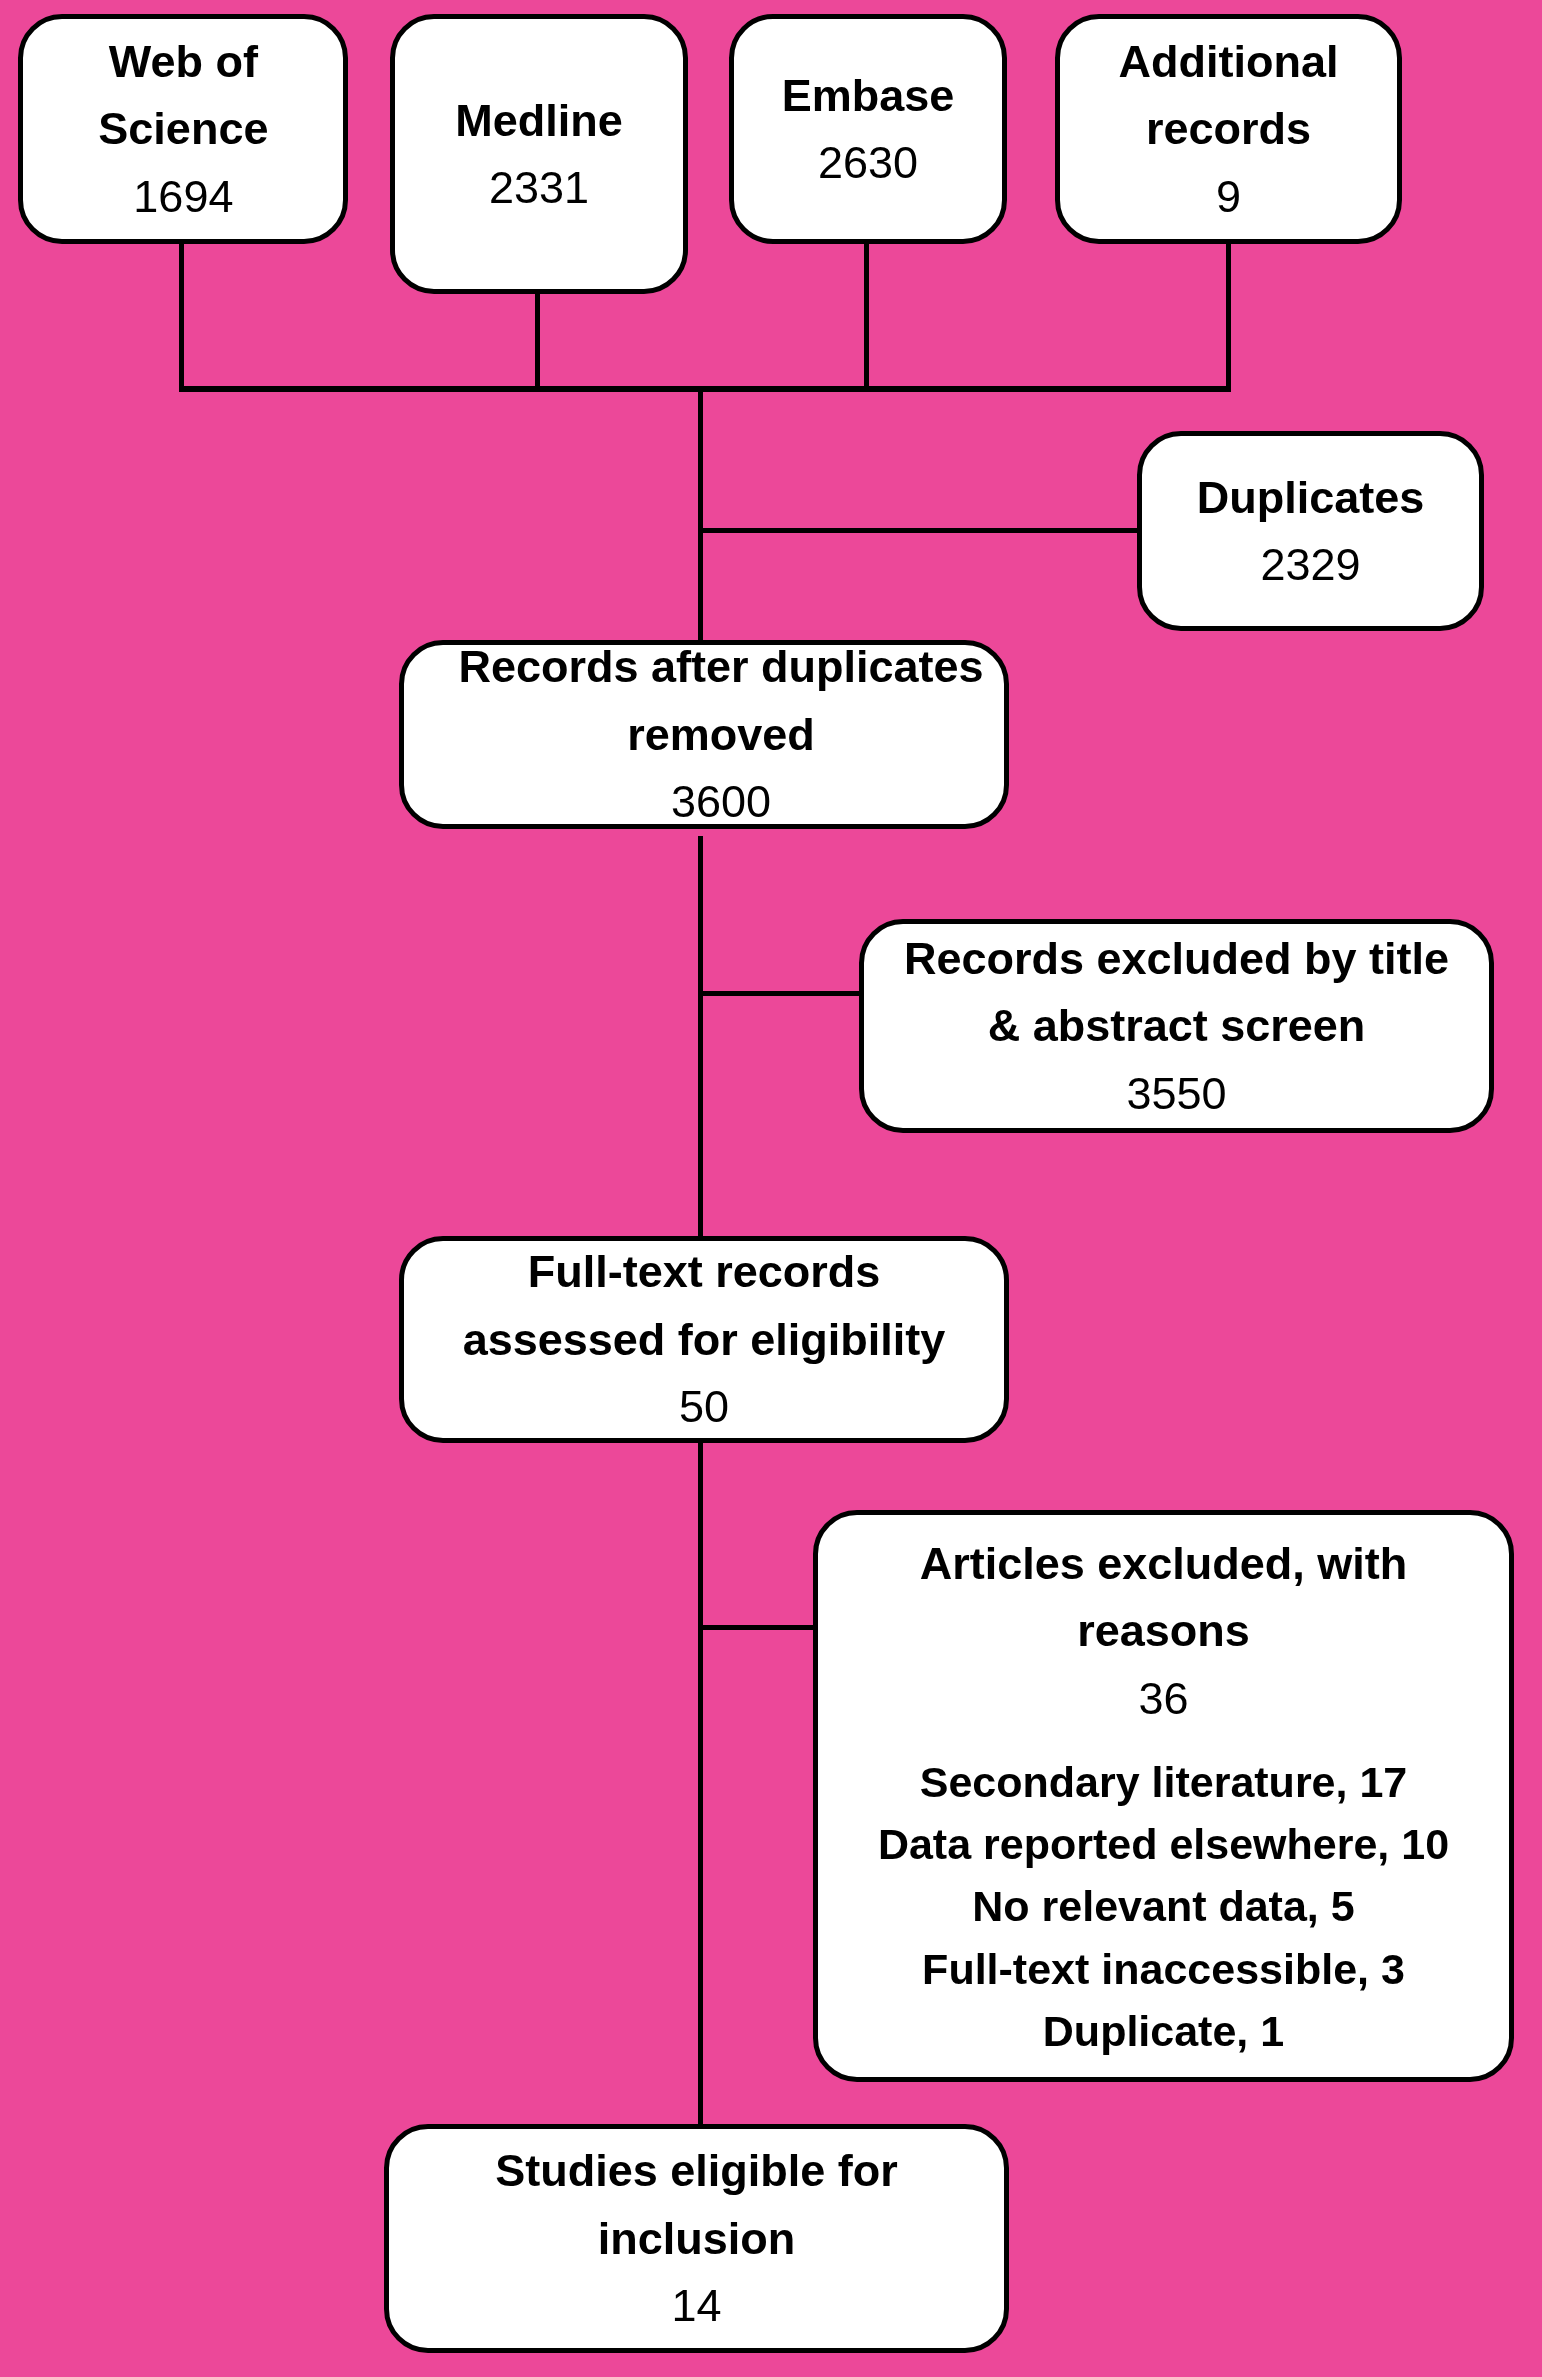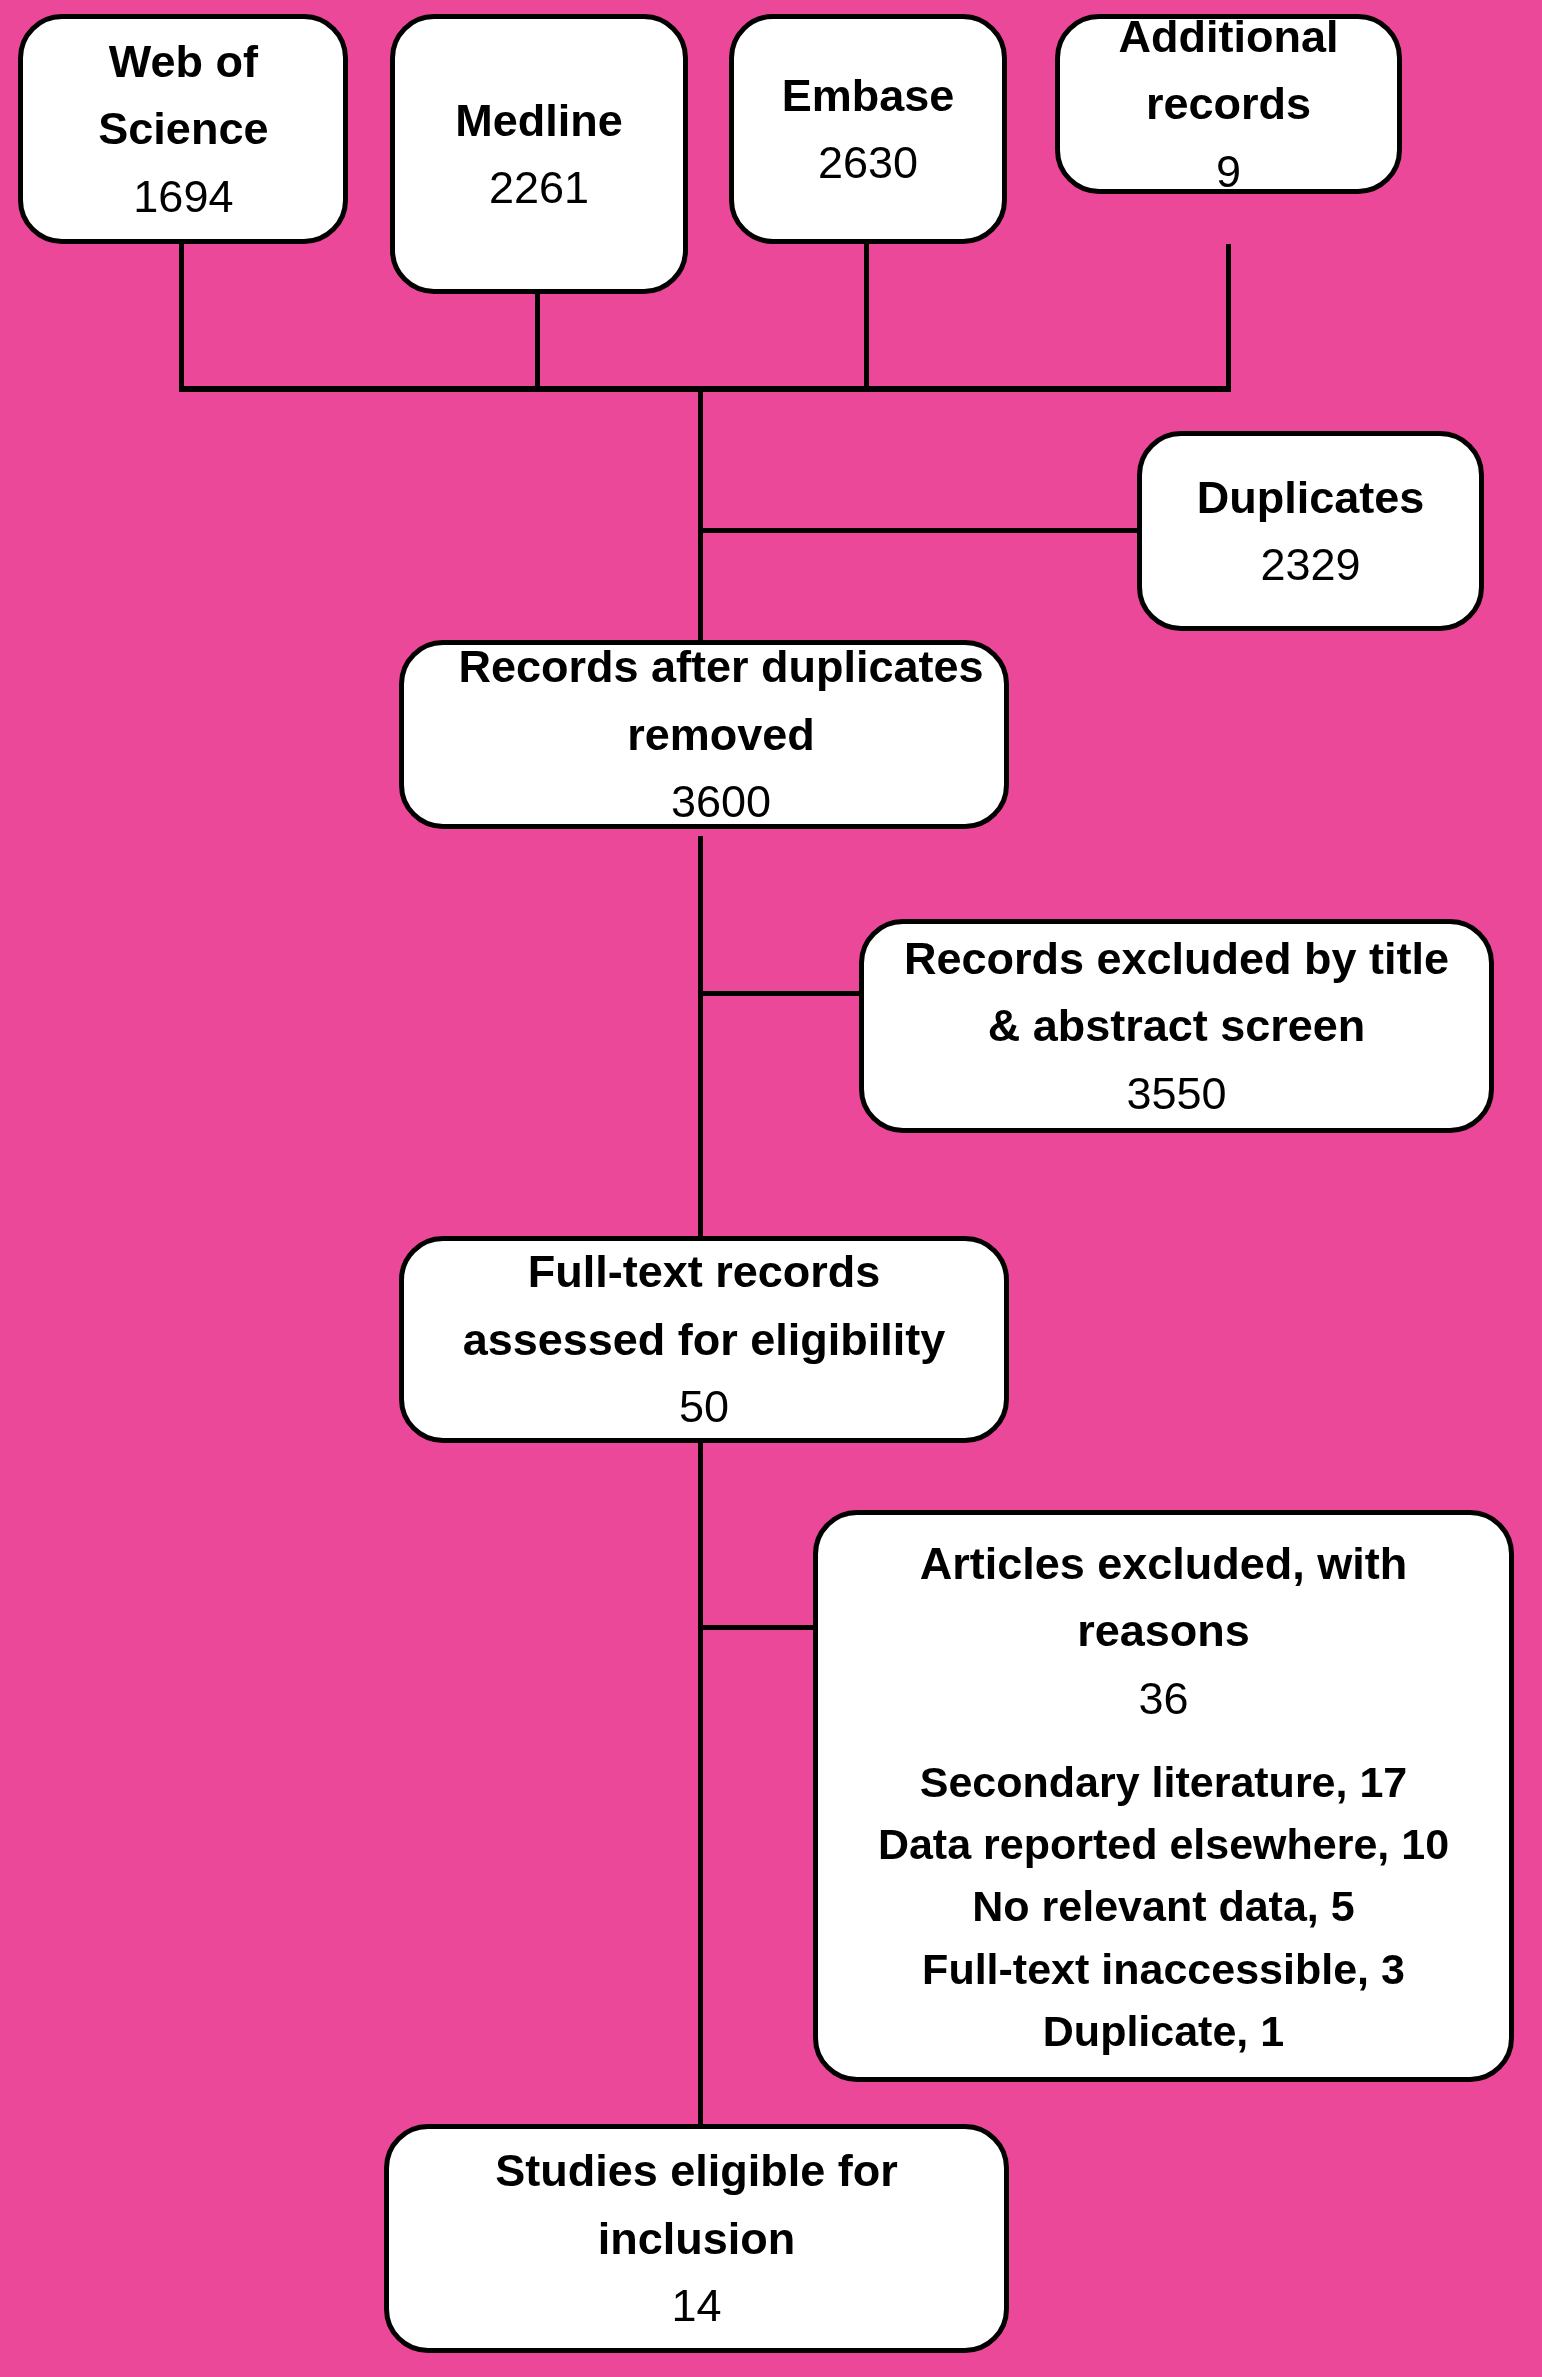--- a/index.html
+++ b/index.html
@@ -46,21 +46,21 @@
   }
   .connector {
     position: absolute;
     background: #000000;
     z-index: 1;
   }
   
   #box-web        { left: 18.4px;   top: 14px;   width: 330px; height: 230px; }
   #box-medline    { left: 390px;  top: 14px;   width: 298px; height: 280px; }
   #box-embase     { left: 729px; top: 14px;   width: 278px; height: 230px; }
-  #box-additional { left: 1055px; top: 14px;   width: 347px; height: 180px; }
+  #box-additional { left: 1055px; top: 14px;   width: 347px; height: 230px; }
   #box-duplicates { left: 1137px; top: 431px;  width: 347px; height: 200px; }
   #box-afterdup   { left: 399px;  top: 640px;  width: 610px; height: 189px; padding-left: 34px; }
   #box-excluded   { left: 859px; top: 919px; width: 635px; height: 214px; }
   #box-fulltext   { left: 399px;  top: 1236px; width: 610px; height: 207px; }
   #box-articles   { left: 813px; top: 1510px; width: 701px; height: 572px; padding: 14px 3px; }
   #box-studies    { left: 384px;  top: 2124px; width: 625px; height: 229px; }
   
   #stub-web          { left: 179px; top: 244px;  width: 5px;    height: 145px; }
   #stub-medline      { left: 535px; top: 244px;  width: 5px;    height: 145px; }
   #stub-embase       { left: 864px; top: 244px; width: 5px;    height: 145px; }
@@ -90,21 +90,21 @@
   <div class="connector" id="spine-bottom"></div>
   <div class="connector" id="branch-articles"></div>
 
   <div class="box" id="box-web">
     <div class="label"><span>Web of</span><br><span>Science</span></div>
     <div class="count">1694</div>
   </div>
 
   <div class="box" id="box-medline">
     <div class="label">Medline</div>
-    <div class="count">2261</div>
+    <div class="count">2331</div>
   </div>
 
   <div class="box" id="box-embase">
     <div class="label">Embase</div>
     <div class="count">2630</div>
   </div>
 
   <div class="box" id="box-additional">
     <div class="label"><span>Additional</span><br><span>records</span></div>
     <div class="count">9</div>

